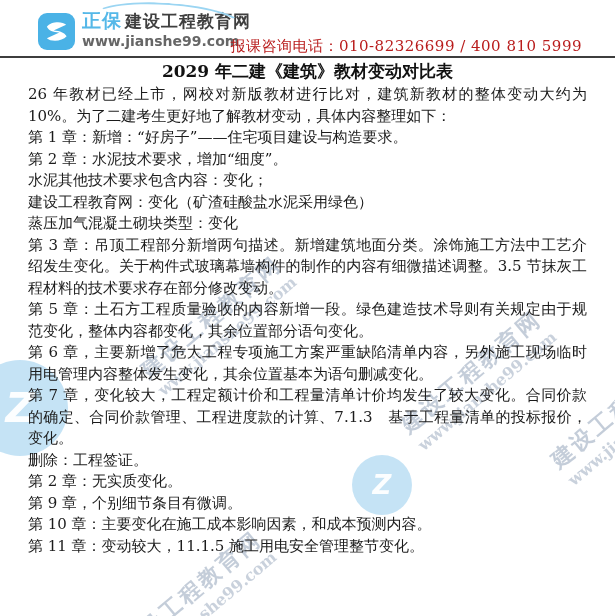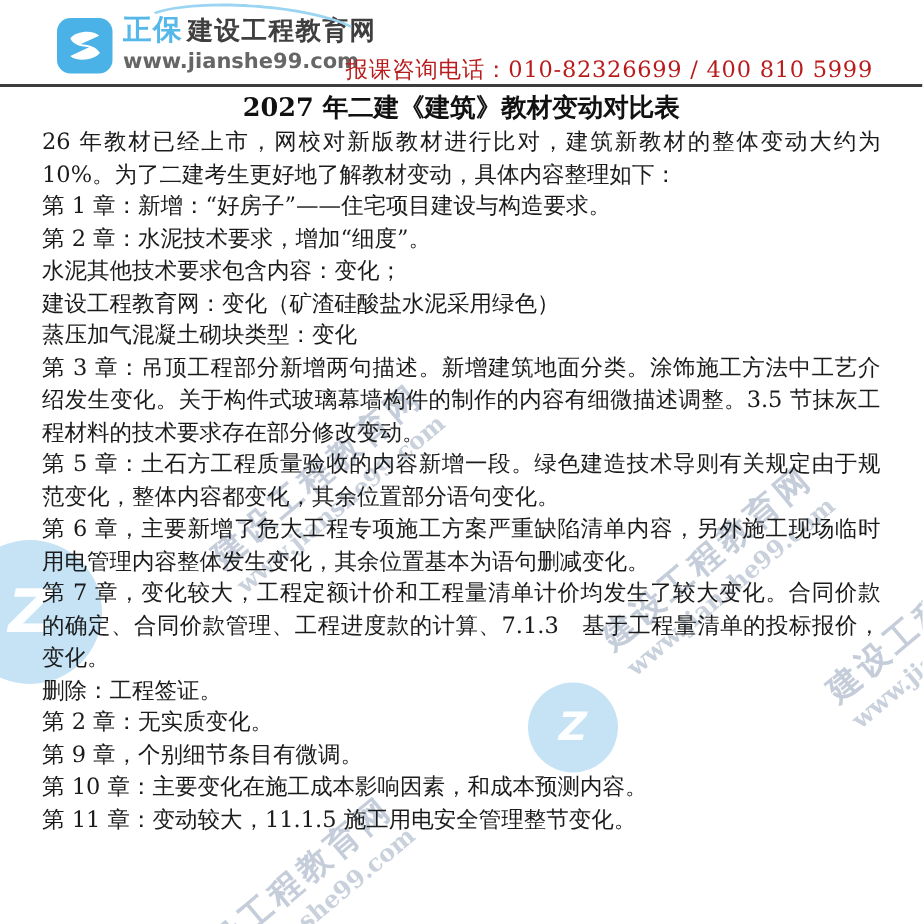--- a/index.html
+++ b/index.html
@@ -23,21 +23,21 @@
     background:rgba(116,188,231,0.42);
     display:flex; align-items:center; justify-content:center;
   }
   .wm-circle span {
     color:rgba(255,255,255,0.95); font-style:italic; font-weight:bold;
     font-family:"DejaVu Sans","Liberation Sans",sans-serif;
   }
 
   
   .header { position:absolute; top:0; left:0; width:615px; height:58px; z-index:2; }
-  .logo { position:absolute; left:38px; top:8px; display:flex; align-items:flex-start; }
+  .logo { position:absolute; left:38px; top:8px; display:flex; align-items:center; }
   .logo-mark {
     width:37px; height:37px; border-radius:9px;
     background:#4ab2e6; margin-top:4px;
     display:flex; align-items:center; justify-content:center;
     position:relative;
   }
   .logo-text { margin-left:7px; position:relative; }
   .logo-arc {
     position:absolute; left:10px; top:-5px; width:148px; height:34px;
     border:2px solid transparent; border-top-color:#9bd5f2;
@@ -116,21 +116,21 @@
           <span class="brand-blue">正保</span>
           <span class="brand-dark">建设工程教育网</span>
         </div>
         <div class="brand-site">www.jianshe99.com</div>
       </div>
     </div>
     <div class="phone">报课咨询电话：010-82326699 / 400 810 5999</div>
     <div class="header-rule"></div>
   </div>
 
-  <h1 class="title">2027 年二建《建筑》教材变动对比表</h1>
+  <h1 class="title">2029 年二建《建筑》教材变动对比表</h1>
 
   <main class="body-text" id="body-text">
       <p>26 年教材已经上市，网校对新版教材进行比对，建筑新教材的整体变动大约为 10%。为了二建考生更好地了解教材变动，具体内容整理如下：</p>
       <p>第 1 章：新增：“好房子”——住宅项目建设与构造要求。</p>
       <p>第 2 章：水泥技术要求，增加“细度”。</p>
       <p>水泥其他技术要求包含内容：变化；</p>
       <p>建设工程教育网：变化（矿渣硅酸盐水泥采用绿色）</p>
       <p>蒸压加气混凝土砌块类型：变化</p>
       <p>第 3 章：吊顶工程部分新增两句描述。新增建筑地面分类。涂饰施工方法中工艺介绍发生变化。关于构件式玻璃幕墙构件的制作的内容有细微描述调整。3.5 节抹灰工程材料的技术要求存在部分修改变动。</p>
       <p>第 5 章：土石方工程质量验收的内容新增一段。绿色建造技术导则有关规定由于规范变化，整体内容都变化，其余位置部分语句变化。</p>

